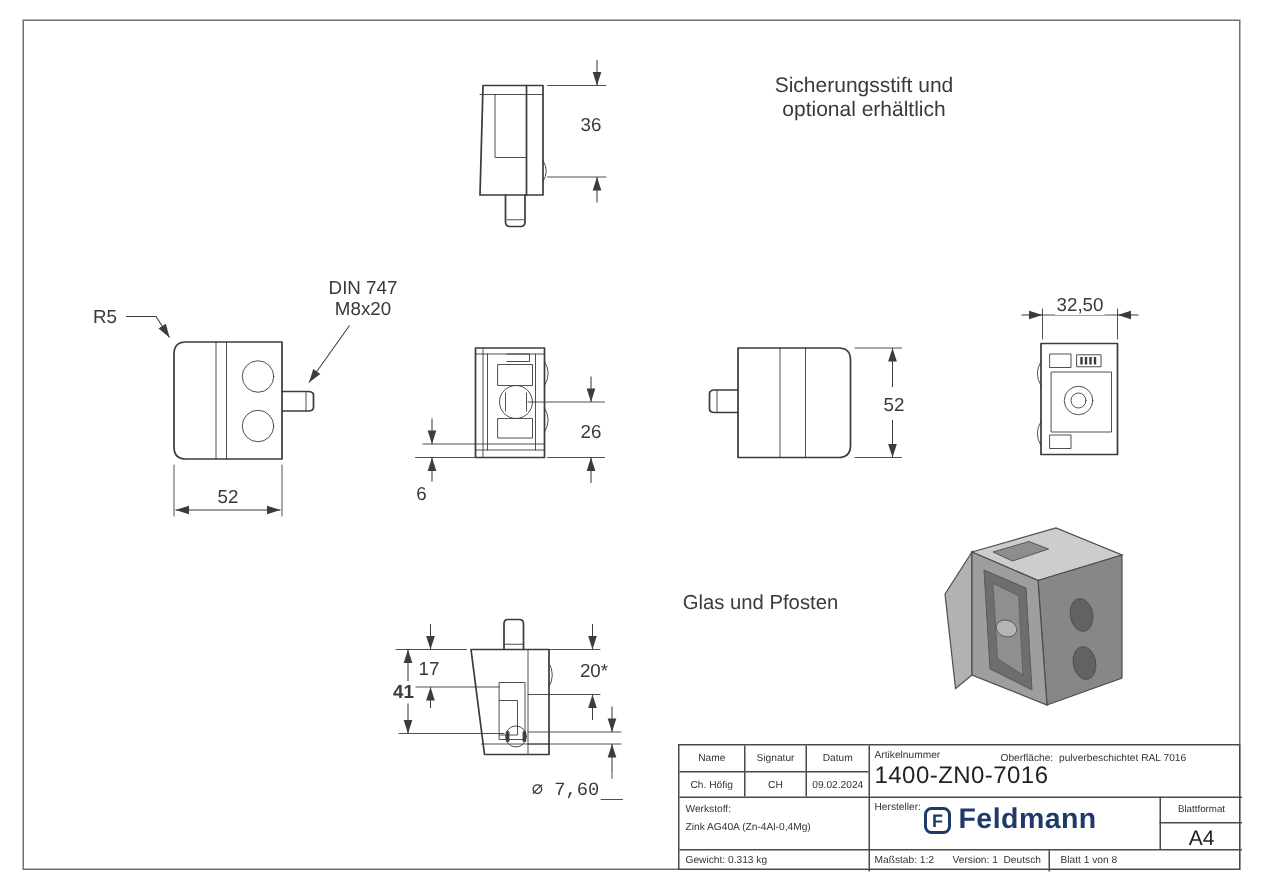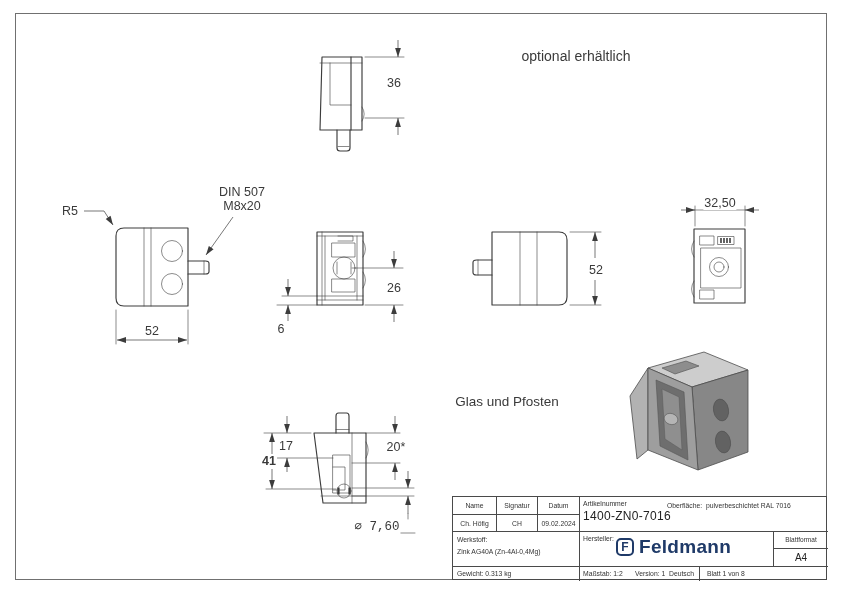--- a/index.html
+++ b/index.html
@@ -21,27 +21,27 @@
   .callout{position:absolute;font-size:12.5px;color:#3a3a3a;white-space:nowrap;}
   .dim{position:absolute;transform:translate(-50%,-50%);font-size:12.5px;
     background:#ffffff;padding:0 1px;white-space:nowrap;color:#3a3a3a;}
   
   .tb{position:absolute;left:452px;top:496px;width:375px;height:84px;
     box-sizing:border-box;border:1px solid #4a4a4a;background:#fff;font-size:6.8px;}
   .tb-line{position:absolute;background:#4a4a4a;}
   .tb-cell{position:absolute;display:flex;align-items:center;justify-content:center;
     color:#333;white-space:nowrap;}
   .tb-abs{position:absolute;white-space:nowrap;color:#333;}
-  .artnum{font-size:12px;letter-spacing:.3px;color:#222;}
+  .artnum{font-size:16px;letter-spacing:.3px;color:#222;}
   .logo-row{position:absolute;left:163px;top:39px;display:flex;align-items:center;gap:5px;}
   .logo-f{width:14px;height:14px;border:2.4px solid #1f3a68;border-radius:5px;
     display:flex;align-items:center;justify-content:center;
     font-size:12px;font-weight:700;color:#1f3a68;}
   .brand{font-size:19px;font-weight:600;color:#1f3a68;letter-spacing:.3px;}
-  .a4{font-size:10px;color:#222;}
+  .a4{font-size:14px;color:#222;}
 </style>
 </head>
 <body>
 
 <div class="frame"></div>
 
 <svg class="art" viewBox="0 0 842 595">
   <defs>
     <marker id="ah" markerUnits="userSpaceOnUse" markerWidth="10" markerHeight="7" refX="9.5" refY="3.5" orient="auto">
       <path d="M0.5,0.6 L9.5,3.5 L0.5,6.4 Z" fill="#3c3c3c"></path>
@@ -154,31 +154,32 @@
     <path d="M662,368 L686,361 L699,366 L675,374 Z" fill="#8d8d8d" stroke="#4d4d4d" stroke-width="0.6"></path>
     <path d="M656,380 L684,392 L688,460 L660,446 Z" fill="#6e6e6e" stroke="#555555" stroke-width="0.6"></path>
     <path d="M662,389 L679,397 L682,450 L665,439 Z" fill="#8f8f8f" stroke="#5a5a5a" stroke-width="0.5"></path>
     <ellipse cx="671" cy="419" rx="7" ry="5.5" fill="#b5b5b5" stroke="#5a5a5a" stroke-width="0.6" transform="rotate(18 671 419)"></ellipse>
     <ellipse cx="721" cy="410" rx="7.5" ry="11" fill="#626262" stroke="#4d4d4d" stroke-width="0.6" transform="rotate(-10 721 410)"></ellipse>
     <ellipse cx="723" cy="442" rx="7.5" ry="11" fill="#626262" stroke="#4d4d4d" stroke-width="0.6" transform="rotate(-10 723 442)"></ellipse>
   </g>
 </svg>
 
 <div class="note note1">
+  <div>Sicherungsstift und</div>
   <div>optional erhältlich</div>
 </div>
 
 <div class="note note2">
   <div>Glas und Pfosten</div>
 </div>
 
 <span class="callout" style="left:62px;top:204px;">R5</span>
 
 <div class="callout" style="left:213px;top:186px;width:58px;text-align:center;line-height:13.5px;">
-  <div>DIN 507</div>
+  <div>DIN 747</div>
   <div>M8x20</div>
 </div>
 
 <span class="dim" style="left:394px;top:83px;text-align:center;">36</span>
 <span class="dim" style="left:152px;top:331px;">52</span>
 <span class="dim" style="left:394px;top:288px;">26</span>
 <span class="dim" style="left:281px;top:329px;">6</span>
 <span class="dim" style="left:596px;top:270px;">52</span>
 <span class="dim" style="left:720px;top:203px;">32,50</span>
 <span class="dim" style="left:286px;top:446px;">17</span>

